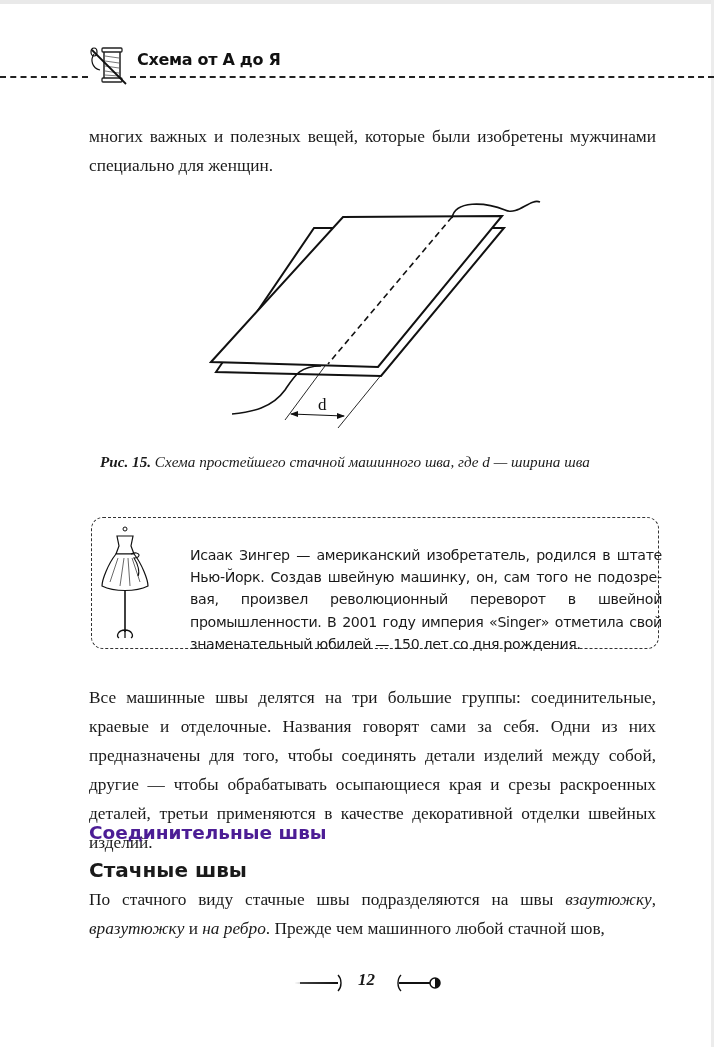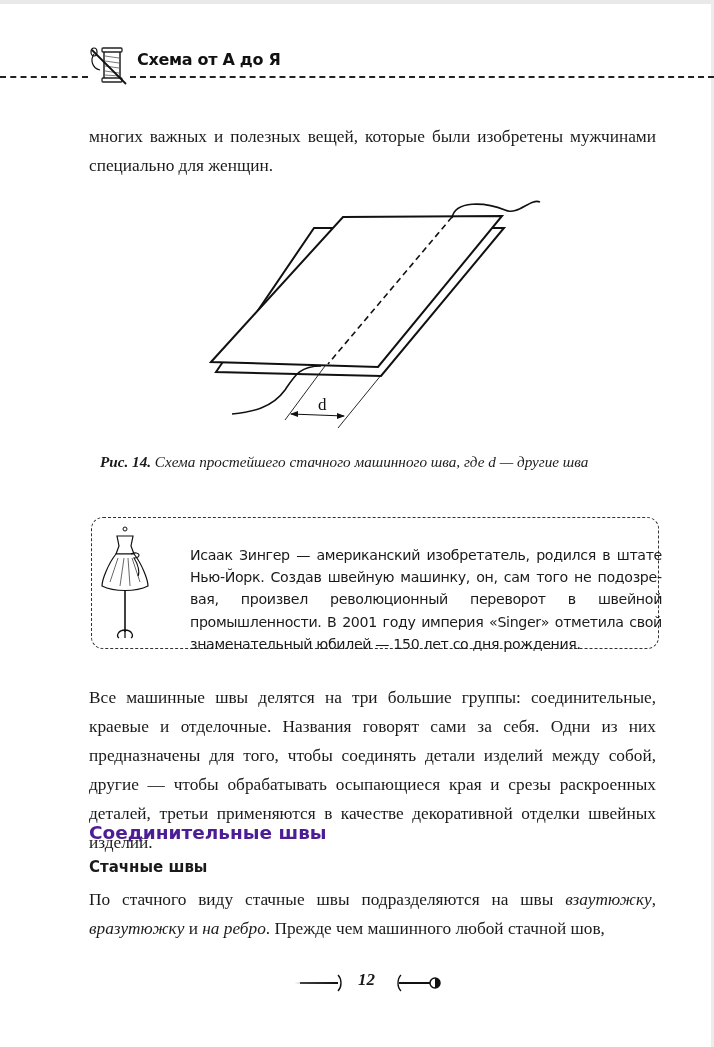--- a/index.html
+++ b/index.html
@@ -41,21 +41,21 @@
     text-align: justify; text-align-last: left; letter-spacing: -0.35px;
   }
 
   .p2 { top: 683px; }
   .h2 {
     position: absolute; left: 89px; top: 822px; font-family: "DejaVu Sans", sans-serif;
     font-weight: bold; font-size: 18.5px; color: #4c1d95; margin: 0;
   }
   .h3 {
     position: absolute; left: 89px; top: 858px; font-family: "DejaVu Sans", sans-serif;
-    font-size: 15px; color: #1a1a1a; margin: 0;
+    font-size: 20px; color: #1a1a1a; margin: 0;
   }
   .p3 { top: 885px; }
   .p3 i { font-style: italic; }
 
   .footer { position: absolute; left: 280px; top: 965px; width: 180px; height: 36px; }
   .pin-left { position: absolute; left: 14px; top: 8px; width: 50px; height: 20px; }
   .pin-right { position: absolute; left: 116px; top: 8px; width: 46px; height: 20px; }
   .page-number {
     position: absolute; left: 78px; top: 5px; font-style: italic; font-weight: bold; font-size: 17px; font-family: Liberation Serif, serif;
   }
@@ -93,21 +93,21 @@
   <path d="M131 186 C 110 186, 105 195, 95 210 C 82 228, 62 232, 42 234" fill="none" stroke="#111" stroke-width="1.6"></path>
   <line x1="135" y1="186" x2="95" y2="240" stroke="#111" stroke-width="0.9"></line>
   <line x1="192" y1="194" x2="148" y2="248" stroke="#111" stroke-width="0.9"></line>
   <line x1="101" y1="234" x2="154" y2="236" stroke="#111" stroke-width="1.2"></line>
   <polygon points="100,234 108,231 108,237" fill="#111"></polygon>
   <polygon points="155,236 147,233 147,239" fill="#111"></polygon>
   <text x="128" y="230" font-family="Liberation Serif, serif" font-size="17" fill="#111">d</text>
 </svg>
 
 <div class="caption">
-  <span class="lead">Рис.  14.</span><span> Схема простейшего стачного машинного шва, где d — другие шва</span>
+  <span class="lead">Рис.  15.</span><span> Схема простейшего стачной машинного шва, где d — ширина шва</span>
 </div>
 
 <div class="note-box">
   <svg class="dress-icon" viewBox="0 0 54 118">
     <circle cx="27" cy="5" r="2" fill="none" stroke="#111" stroke-width="1"></circle>
     <path d="M19 12 L35 12 L33 22 L36 30 L18 30 L21 22 Z" fill="#fff" stroke="#111" stroke-width="1.2"></path>
     <path d="M18 30 C 10 40, 4 56, 4 62 C 16 68, 38 68, 50 62 C 50 56, 44 40, 36 30 Z" fill="#fff" stroke="#111" stroke-width="1.2"></path>
     <path d="M12 58 L20 34 M22 62 L26 34 M32 62 L30 34 M42 58 L34 34" stroke="#444" stroke-width="0.8"></path>
     <path d="M33 30 C 42 26, 44 34, 36 34 C 40 40, 42 48, 40 52" fill="none" stroke="#111" stroke-width="1.1"></path>
     <line x1="27" y1="66" x2="27" y2="108" stroke="#111" stroke-width="1.6"></line>

